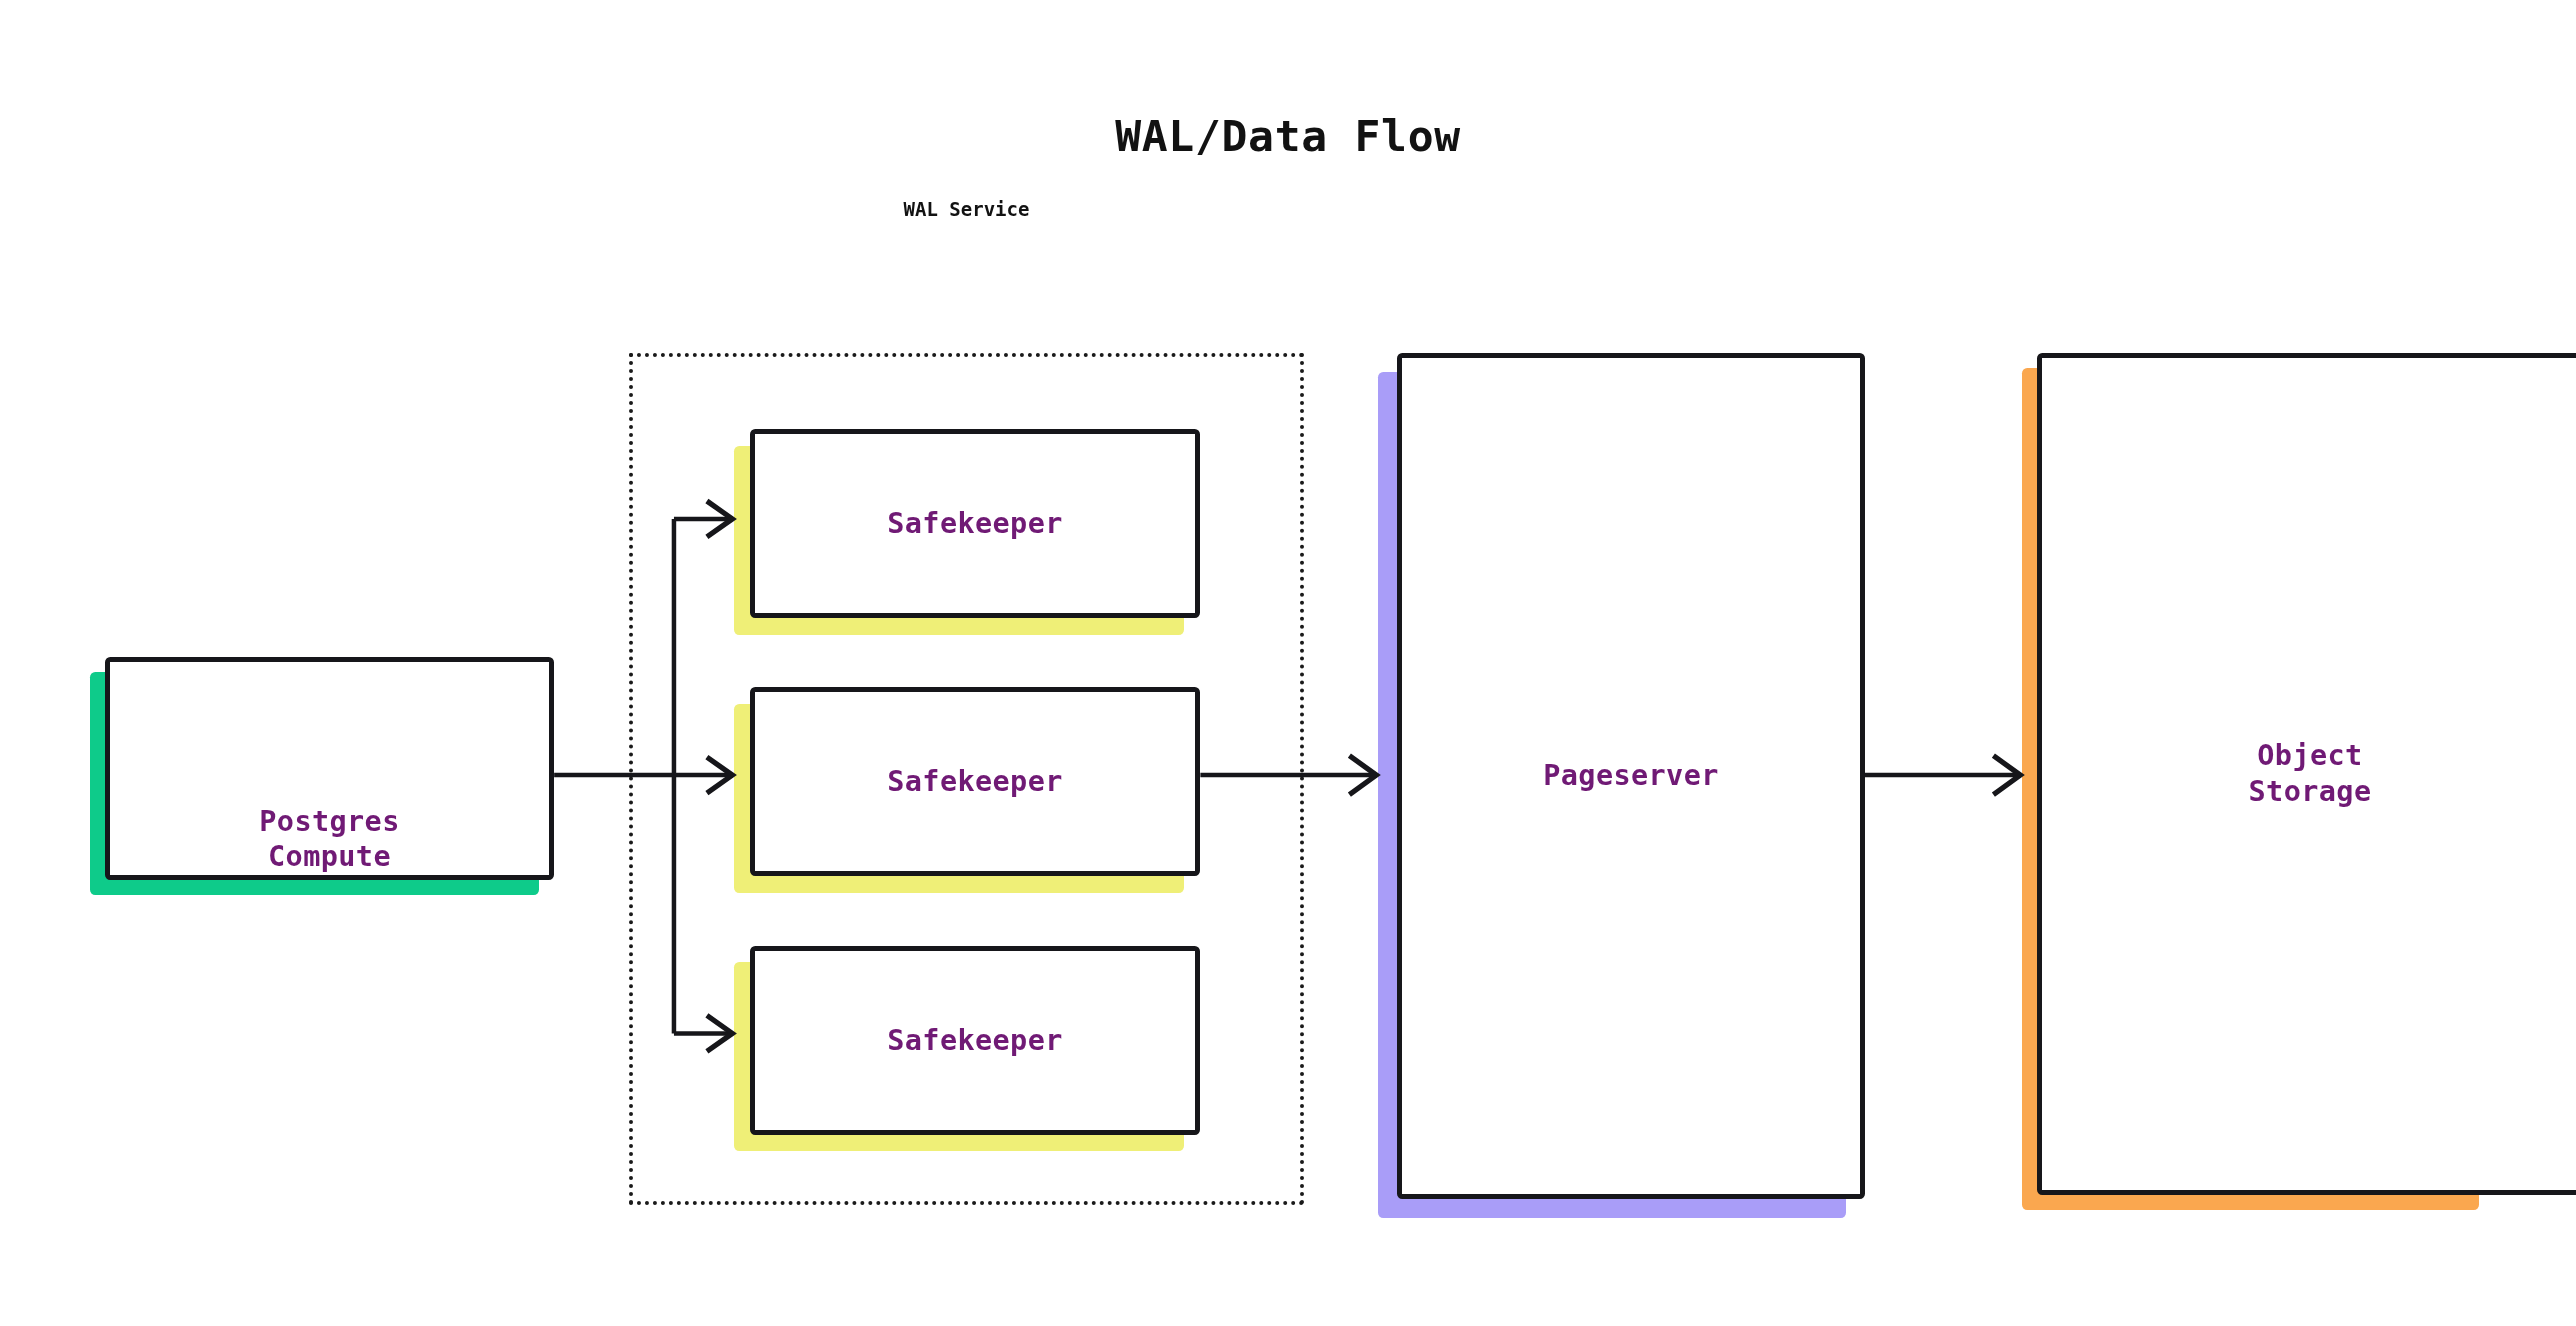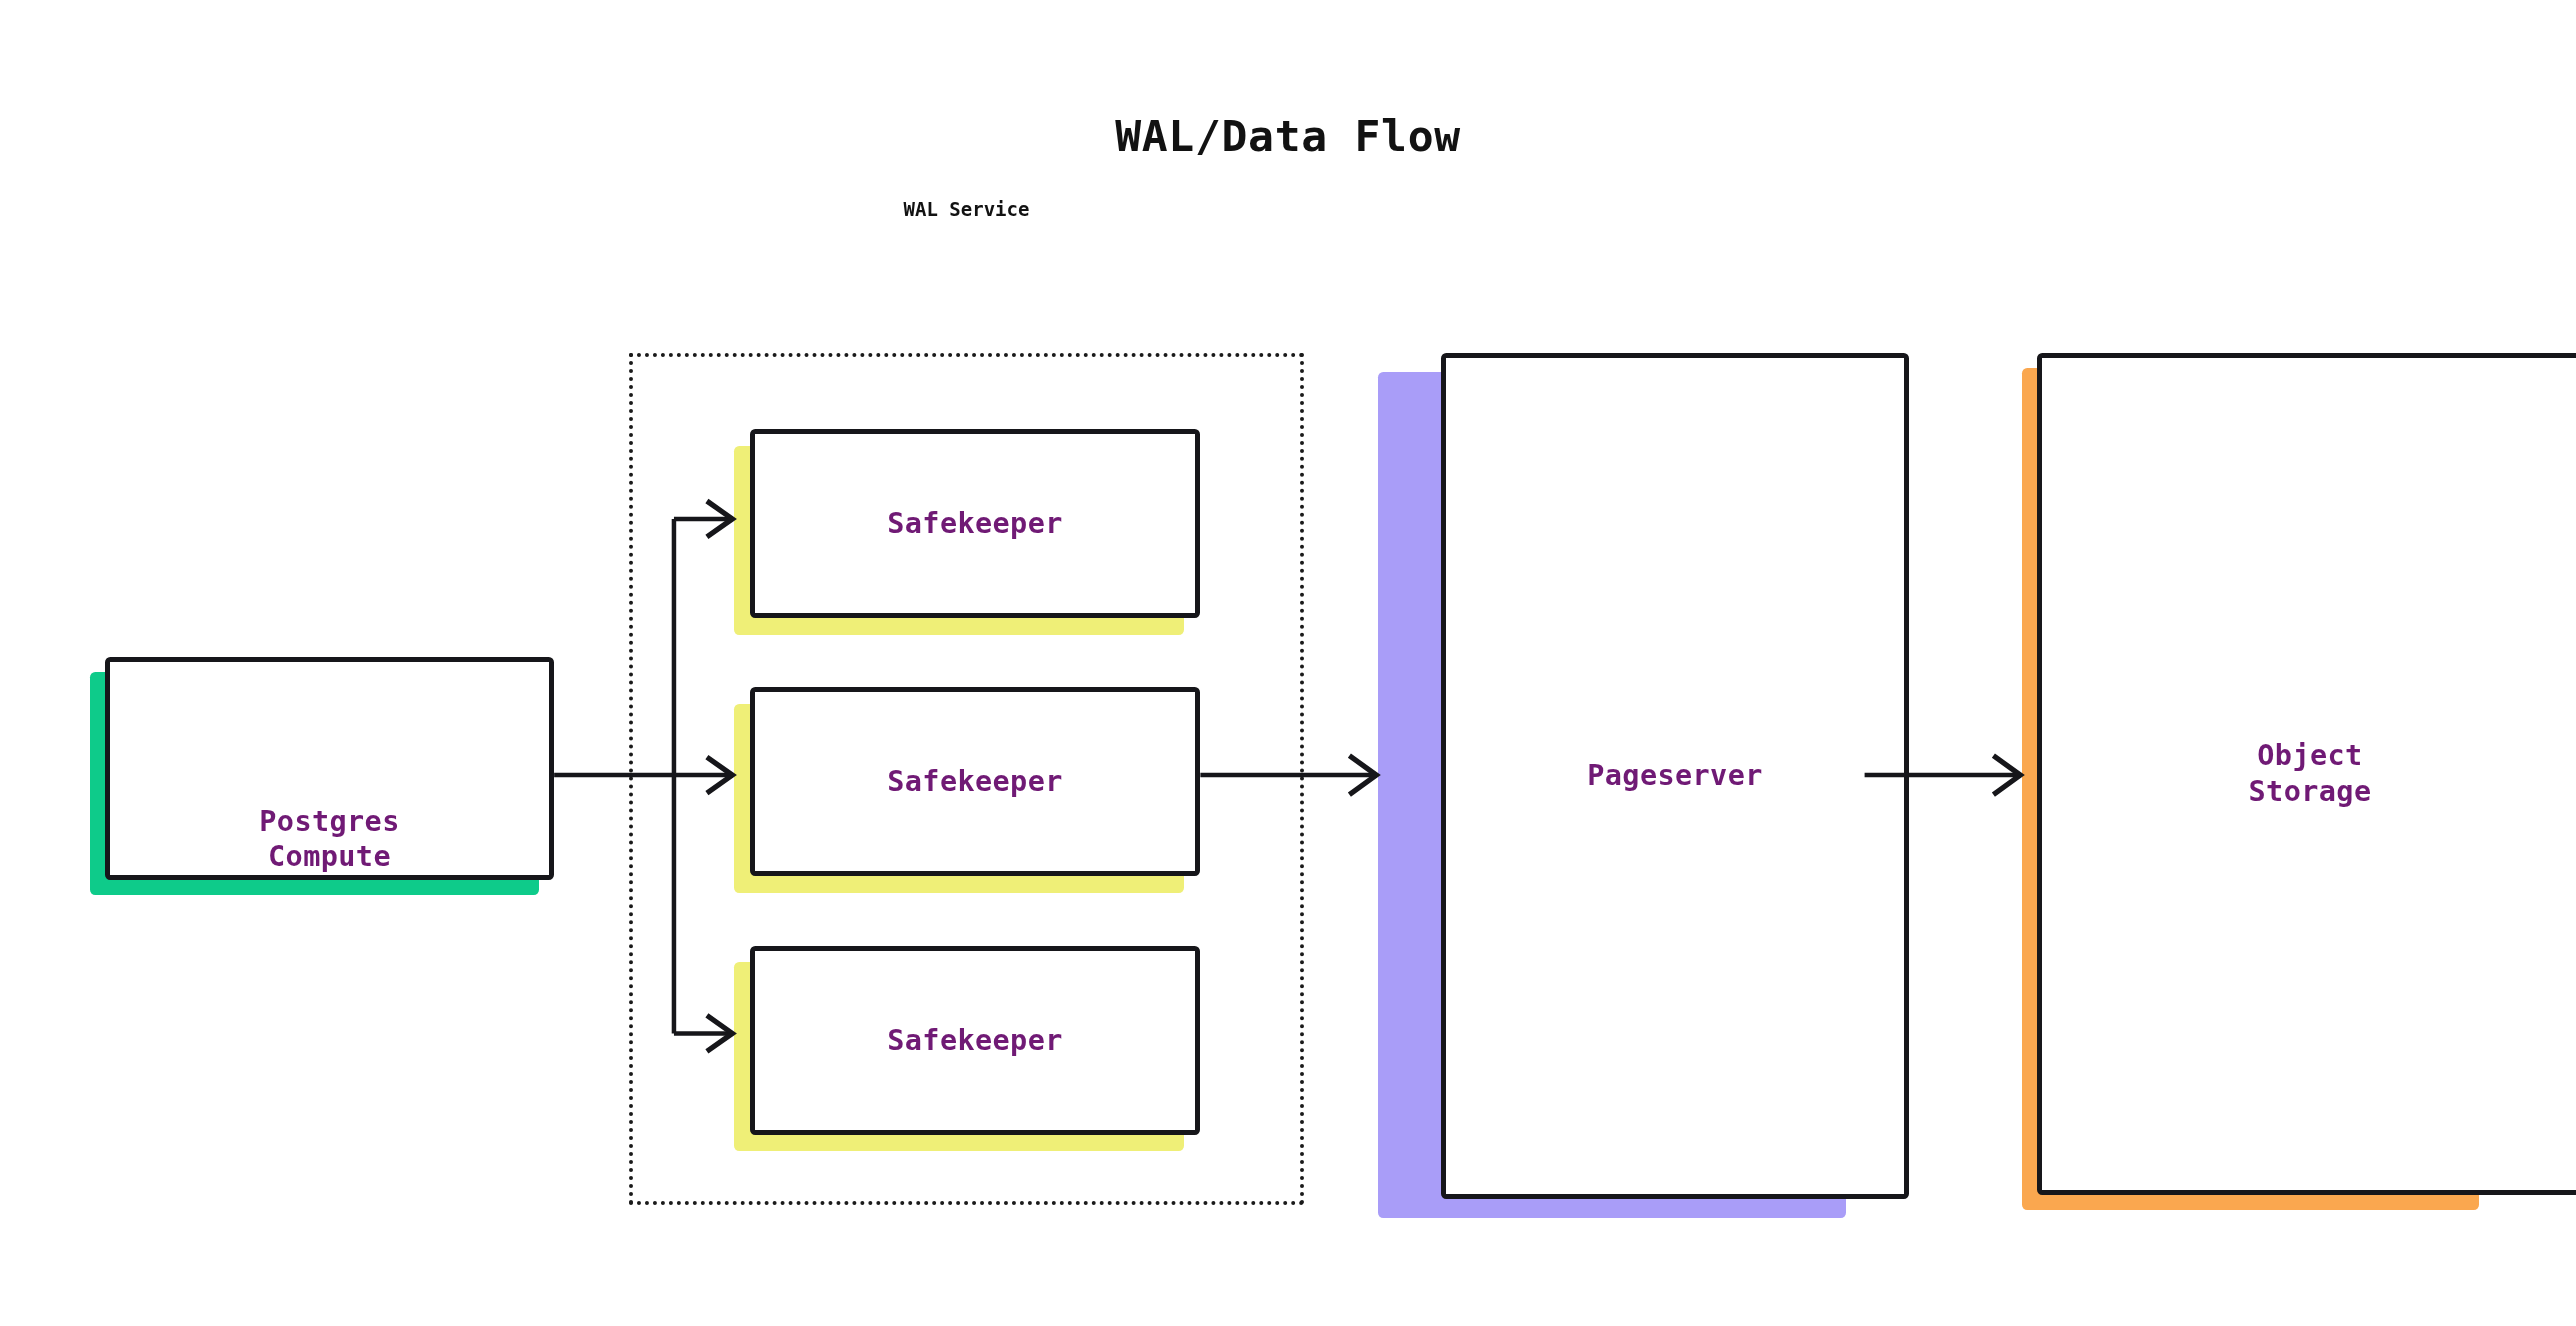--- a/index.html
+++ b/index.html
@@ -133,21 +133,21 @@
   <div class="node-box" style="left:750px; top:687px; width:450px; height:189px;">
     <span class="node-label">Safekeeper</span>
   </div>
 
   <div class="node-shadow" style="left:734px; top:962px; width:450px; height:189px; background:#efef77;"></div>
   <div class="node-box" style="left:750px; top:946px; width:450px; height:189px;">
     <span class="node-label">Safekeeper</span>
   </div>
 
   <div class="node-shadow" style="left:1378px; top:372px; width:468px; height:846px; background:#a99df8;"></div>
-  <div class="node-box" style="left:1397px; top:353px; width:468px; height:846px;margin-left:44px;">
+  <div class="node-box" style="left:1397px; top:353px; width:468px; height:846px;">
     <span class="node-label">Pageserver</span>
   </div>
 
   <div class="node-shadow" style="left:2022px; top:368px; width:457px; height:842px; background:#faa74f;"></div>
   <div class="node-box" style="left:2037px; top:353px; width:546px; height:842px;">
     <span class="node-label">Object
 Storage</span>
   </div>
 
   <svg id="connectors" viewBox="0 0 3440 1772">

